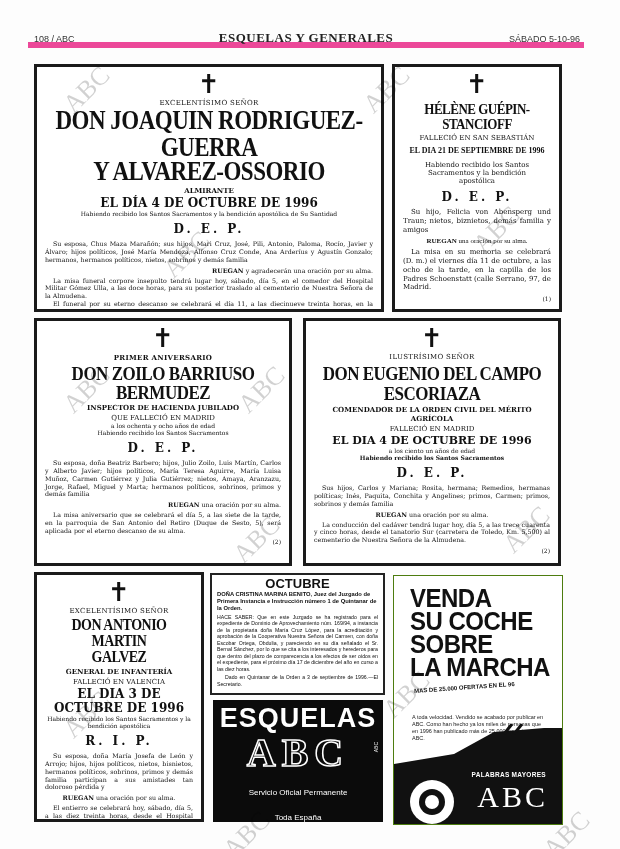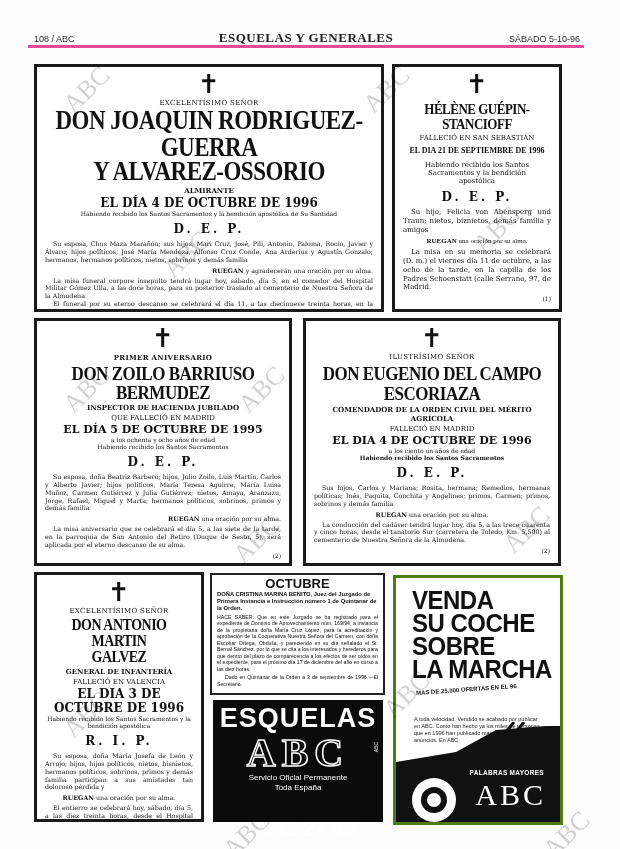--- a/index.html
+++ b/index.html
@@ -1,19 +1,19 @@
 <!DOCTYPE html>
 <html><head>
 <meta charset="utf-8">
 <style>
   * { box-sizing: border-box; margin: 0; padding: 0; }
   html, body { width: 620px; height: 849px; background: #fdfdfd; overflow: hidden; }
   body { position: relative; font-family: "DejaVu Serif", serif; color: #111; }
 
-  .header { position: absolute; left: 28px; top: 30px; width: 556px; height: 18px; border-bottom: 3px solid #ec4899; }
+  .header { position: absolute; left: 28px; top: 30px; width: 556px; height: 18px; border-bottom: 6px solid #ec4899; }
   .header .page { position: absolute; left: 6px; top: 4px; font-family: "Liberation Sans", sans-serif; font-size: 9px; color: #333; }
   .header .title { position: absolute; left: 0; right: 0; top: 0; text-align: center; font-family: "Liberation Serif", serif; font-weight: bold; font-size: 13px; letter-spacing: 0.5px; color: #222; }
   .header .date { position: absolute; right: 4px; top: 4px; font-family: "Liberation Sans", sans-serif; font-size: 9px; color: #333; text-align: right; }
 
   .box { position: absolute; border: 3px solid #1a1a1a; background: #fff; text-align: center; padding: 4px 8px; overflow: hidden; }
   .cross { font-size: 26px; line-height: 26px; font-weight: bold; font-family: "DejaVu Sans", sans-serif; display: block; }
   .honor { font-size: 7px; letter-spacing: 0.3px; margin-top: 2px; }
   .name { font-family: "Liberation Serif", serif; font-weight: bold; line-height: 1.0; letter-spacing: -0.5px; transform: scaleY(1.15); }
   .rank { font-size: 7px; font-weight: bold; margin-top: 3px; }
   .place { font-size: 7px; margin-top: 2px; }
@@ -26,26 +26,26 @@
   .num { text-align: right; font-size: 6px; margin-top: 3px; }
 
   .edicto { position: absolute; left: 210px; top: 573px; width: 175px; height: 122px; border: 2px solid #222; background: #fff; padding: 2px 5px; font-family: "Liberation Sans", sans-serif; }
   .edicto .et { text-align: center; font-weight: bold; font-size: 13px; line-height: 14px; }
   .edicto .eh { font-size: 5.8px; font-weight: bold; line-height: 1.2; }
   .edicto .eb { font-size: 5.2px; line-height: 1.25; text-align: justify; margin-top: 2px; }
 
   .esq-ad { position: absolute; left: 213px; top: 700px; width: 170px; height: 122px; background: #0b0b0b; color: #fff; font-family: "Liberation Sans", sans-serif; text-align: center; }
   .esq-ad .t1 { font-weight: bold; font-size: 27px; letter-spacing: 1px; line-height: 30px; margin-top: 3px; }
   .esq-ad .abc { font-family: "Liberation Serif", serif; font-size: 40px; line-height: 40px; letter-spacing: 6px; color: #0b0b0b; -webkit-text-stroke: 1.5px #fff; font-weight: bold; }
-  .esq-ad .s1 { font-size: 8px; line-height: 10px; margin-top: 0; }
+  .esq-ad .s1 { font-size: 8px; line-height: 10px; margin-top: 15px; }
   .esq-ad .phone { font-weight: bold; font-size: 21px; line-height: 32px; margin-top: 20px; }
   .esq-ad .phone .tel { font-size: 12px; margin-right: 6px; }
   .esq-ad .vert { position: absolute; right: 4px; top: 42px; font-size: 5px; writing-mode: vertical-rl; transform: rotate(180deg); }
 
-  .car-ad { position: absolute; left: 393px; top: 575px; width: 170px; height: 250px; border: 3px solid #4d7c0f; background: #fff; font-family: "Liberation Sans", sans-serif; overflow: hidden; }
+  .car-ad { position: absolute; left: 393px; top: 575px; width: 170px; height: 250px; border: 1px solid #4d7c0f; background: #fff; font-family: "Liberation Sans", sans-serif; overflow: hidden; }
   .car-ad .head { font-weight: 900; font-size: 24px; line-height: 21px; margin: 10px 0 0 16px; letter-spacing: -0.5px; transform: scaleY(1.1); transform-origin: top left; }
   .car-ad .sub { font-size: 6px; font-weight: bold; margin: 18px 0 0 20px; transform: rotate(-4deg); transform-origin: left; }
   .car-ad .txt { font-size: 5.5px; line-height: 1.3; margin: 20px 18px 0 18px; color: #222; }
   .car-shape { position: absolute; left: 0; bottom: 0; width: 170px; height: 100px; }
   .car-ad .pm { position: absolute; right: 16px; bottom: 46px; font-size: 6.5px; font-weight: bold; color: #fff; letter-spacing: 0.3px; }
   .car-ad .abc2 { position: absolute; right: 14px; bottom: 10px; font-family: "Liberation Serif", serif; font-size: 30px; color: #fff; letter-spacing: 3px; }
 
   .wm { position: absolute; font-family: "Liberation Serif", serif; font-size: 26px; color: rgba(0,0,0,0.18); transform: rotate(-45deg); pointer-events: none; }
 </style>
 </head>
@@ -85,21 +85,20 @@
   <p class="body" style="font-size:7px;">La misa en su memoria se celebrará (D. m.) el viernes día 11 de octubre, a las ocho de la tarde, en la capilla de los Padres Schoenstatt (calle Serrano, 97, de Madrid.</p>
   <div class="num">(1)</div>
 </div>
 
 <div class="box" style="left:34px; top:318px; width:258px; height:248px;">
   <span class="cross">✝</span>
   <div class="honor" style="font-weight:bold;">PRIMER ANIVERSARIO</div>
   <div class="name" style="font-size:17px; margin-top:4px;">DON ZOILO BARRIUSO BERMUDEZ</div>
   <div class="rank">INSPECTOR DE HACIENDA JUBILADO</div>
   <div class="place">QUE FALLECIÓ EN MADRID</div>
-  <div class="date-big" style="font-size:11px;">EL DÍA 5 DE OCTUBRE DE 1995</div>
   <div class="small">a los ochenta y ocho años de edad</div>
   <div class="small">Habiendo recibido los Santos Sacramentos</div>
   <div class="dep">D. E. P.</div>
   <p class="body">Su esposa, doña Beatriz Barbero; hijos, Julio Zoilo, Luis Martín, Carlos y Alberto Javier; hijos políticos, María Teresa Aguirre, María Luisa Muñoz, Carmen Gutiérrez y Julia Gutiérrez; nietos, Amaya, Aranzazu, Jorge, Rafael, Miguel y Marta; hermanos políticos, sobrinos, primos y demás familia</p>
   <div class="ruegan"><b>RUEGAN</b> <span>una oración por su alma.</span></div>
   <p class="body">La misa aniversario que se celebrará el día 5, a las siete de la tarde, en la parroquia de San Antonio del Retiro (Duque de Sesto, 5), será aplicada por el eterno descanso de su alma.</p>
   <div class="num">(2)</div>
 </div>
 
 <div class="box" style="left:303px; top:318px; width:258px; height:248px;">

